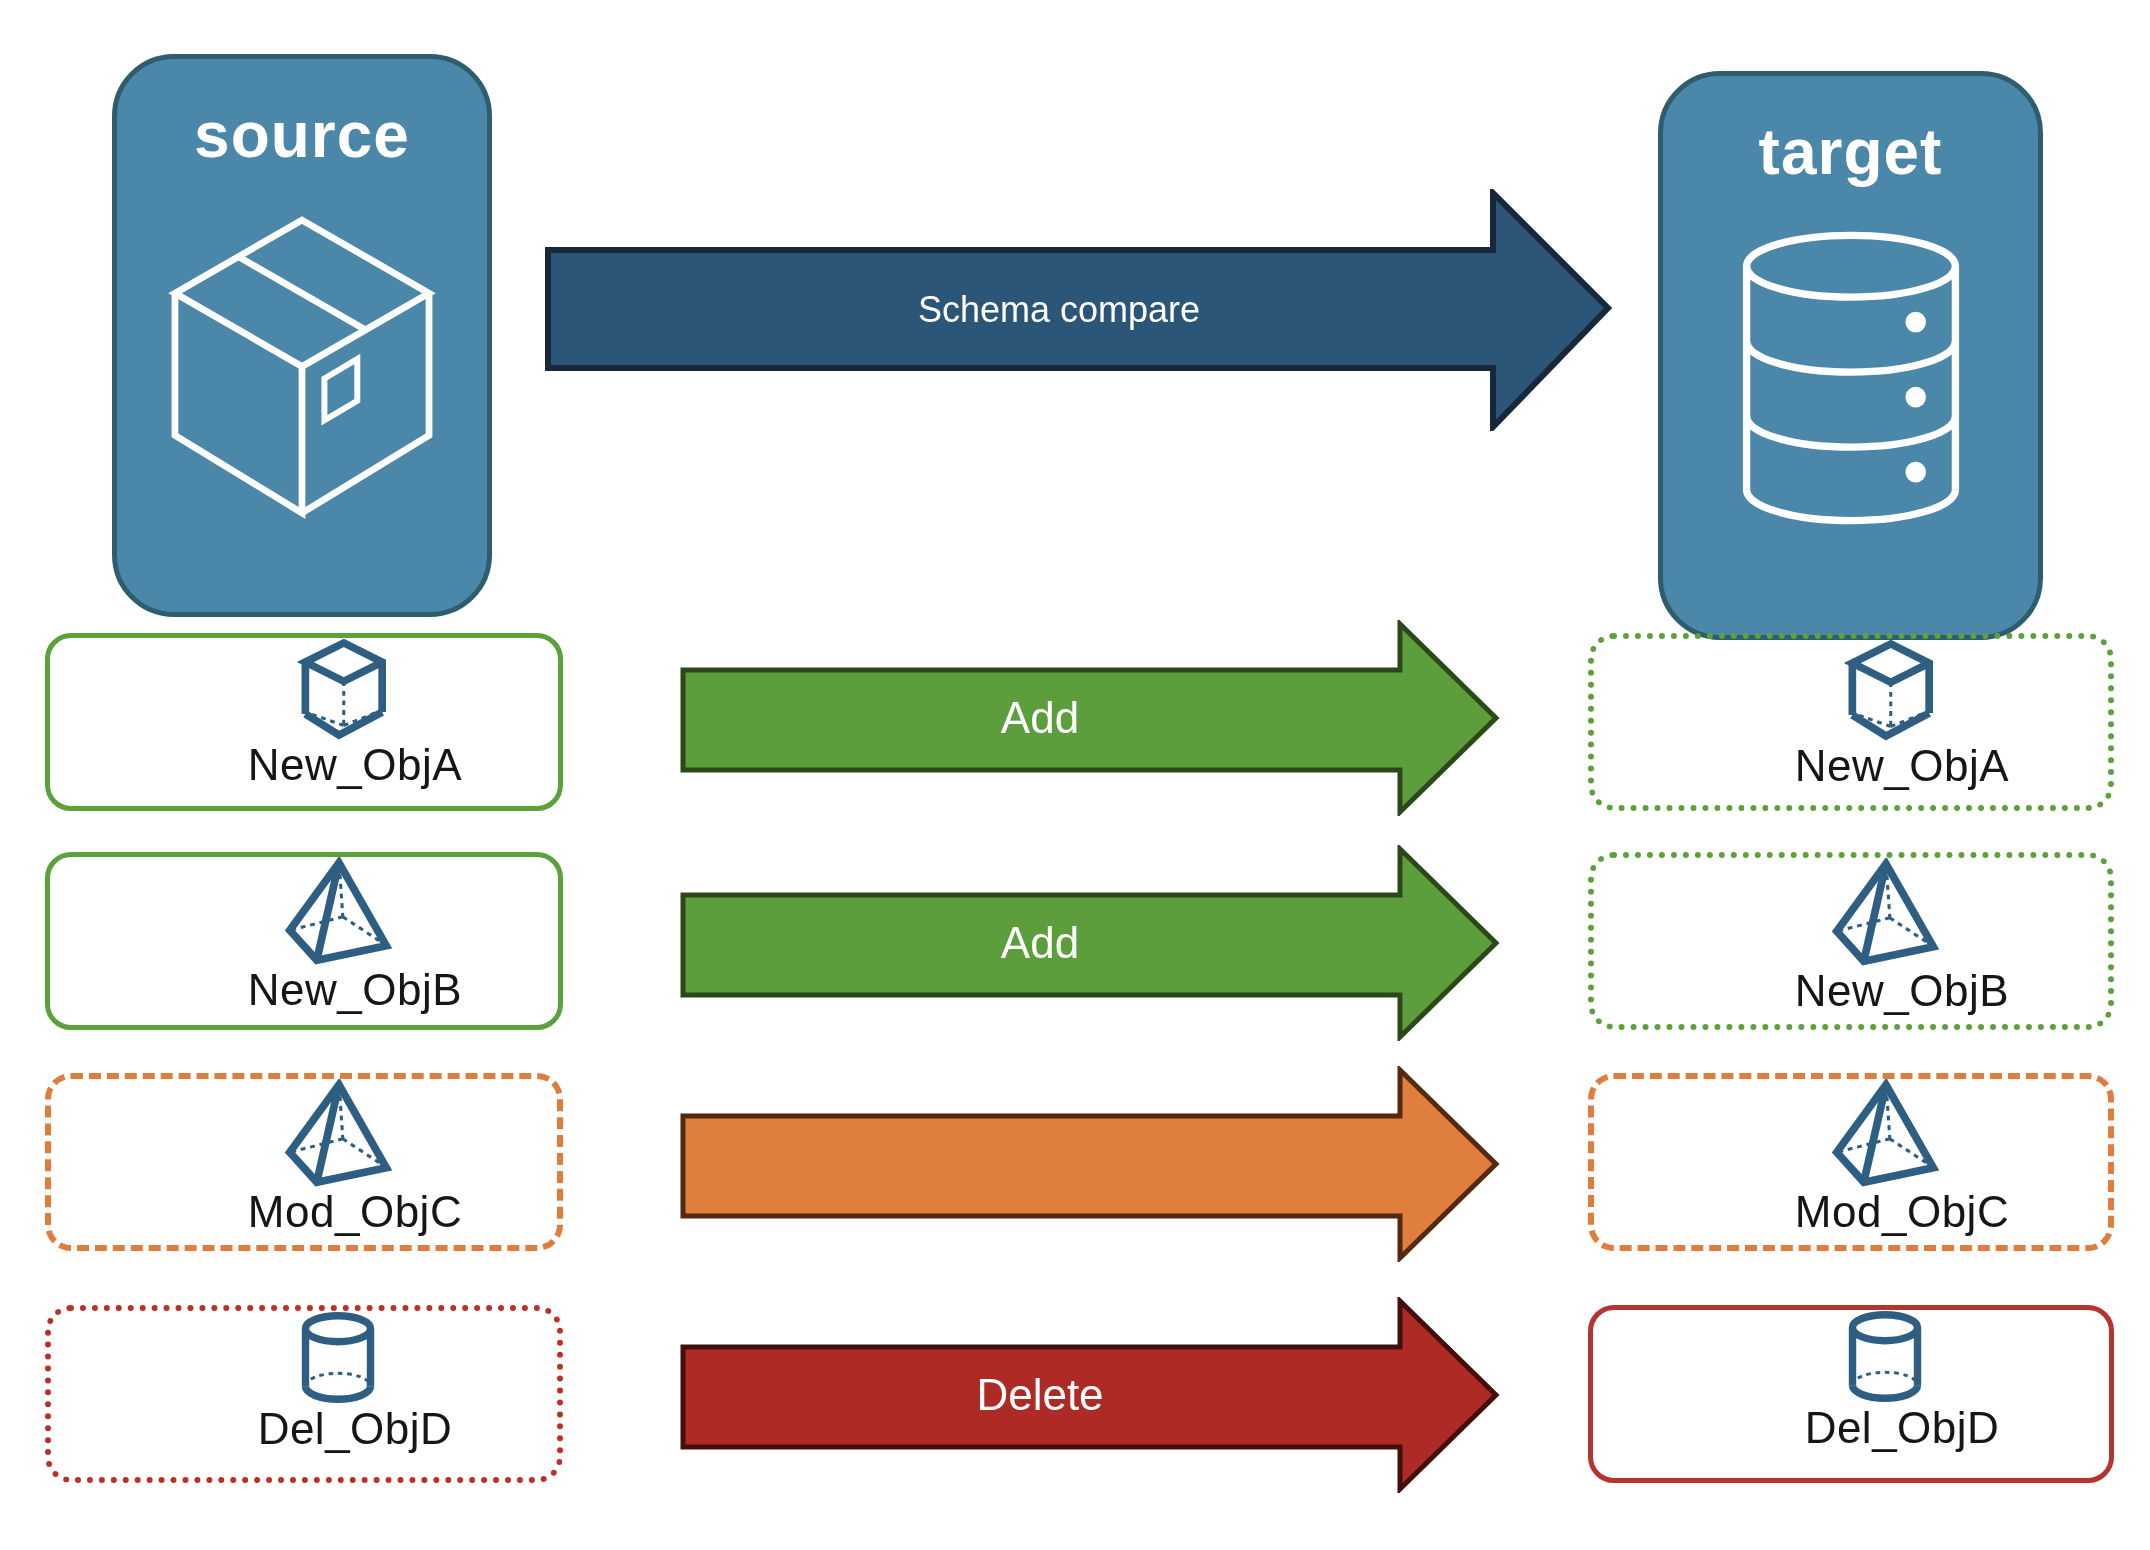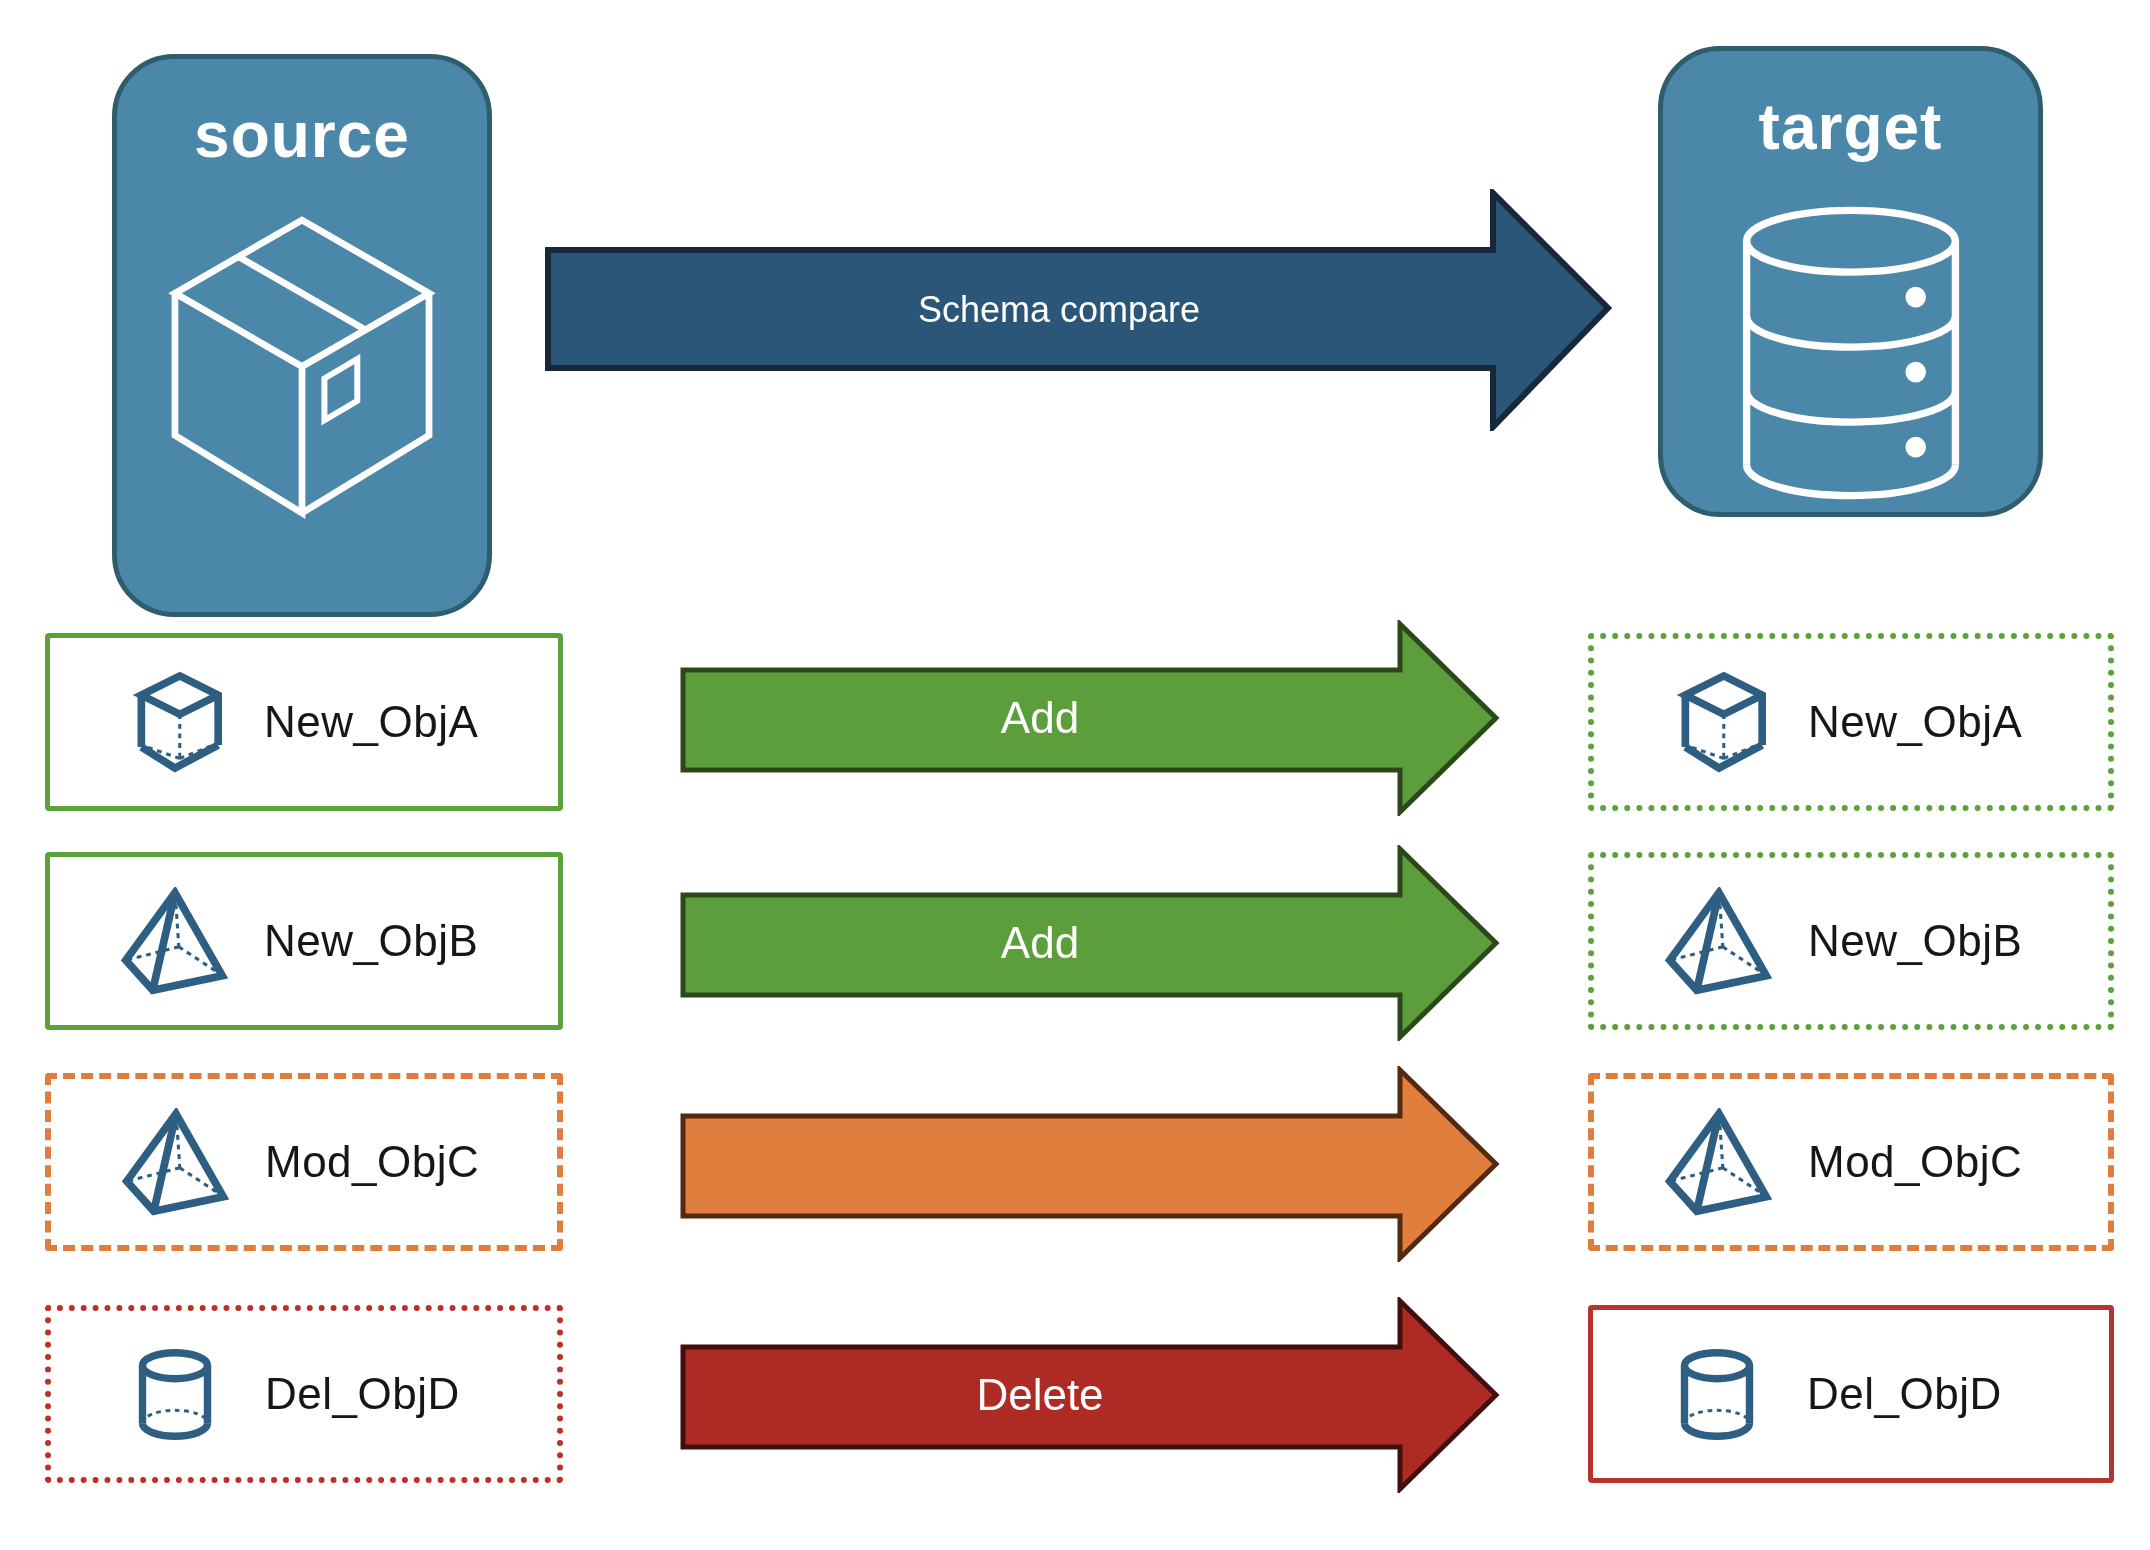--- a/index.html
+++ b/index.html
@@ -8,21 +8,21 @@
     font-family:"Liberation Sans", sans-serif; overflow:hidden;
   }
 
   
   .node {
     position:absolute; box-sizing:border-box;
     background:var(--node-fill); border:5px solid var(--node-border);
     border-radius:62px;
   }
   .node-source { left:112px; top:54px;  width:380px; height:563px; }
-  .node-target { left:1658px; top:46px; width:385px; height:471px; }
+  .node-target { left:1658px; top:71px; width:385px; height:569px; }
   .node-title {
     margin-top:40px; text-align:center; color:#ffffff;
     font-size:64px; font-weight:700; line-height:1.15; letter-spacing:1px;
   }
   .node-icon { display:flex; justify-content:center; margin-top:38px; }
   .node-icon svg { stroke:var(--node-icon); fill:none; stroke-miterlimit:10; }
 
   
   .arrow { position:absolute; }
   .arrow svg { display:block; }
@@ -39,22 +39,22 @@
   .arrow-label {
     position:absolute; top:0; height:100%; left:0;
     display:flex; align-items:center; justify-content:center;
     color:var(--arrow-text); pointer-events:none;
   }
   .arrow-main .arrow-label { width:948px; font-size:36px;padding-left:40px; }
   .arrow-row  .arrow-label { width:720px; font-size:44px; }
 
   
   .obj-box {
-    position:absolute; box-sizing:border-box; height:178px; border-radius:4px;
-    display:flex; align-items:center; padding-left:68px;
+    position:absolute; box-sizing:border-box; height:178px; border-radius:26px;
+    display:flex; align-items:center; padding-left:68px;flex-direction:column;
   }
   .col-left  { left:45px;   width:518px; }
   .col-right { left:1588px; width:526px; }
   .row0 { top:633px; } .row1 { top:852px; } .row2 { top:1073px; } .row3 { top:1305px;align-items:center; }
   .b-solid-green  { border:5px solid  var(--green-border); }
   .b-dotted-green { border:6px dotted var(--green-border); }
   .b-dashed-orange{ border:6px dashed var(--orange-border); }
   .b-dotted-red   { border:6px dotted var(--red-dotted-border); }
   .b-solid-red    { border:5px solid  var(--red-solid-border); }
 

